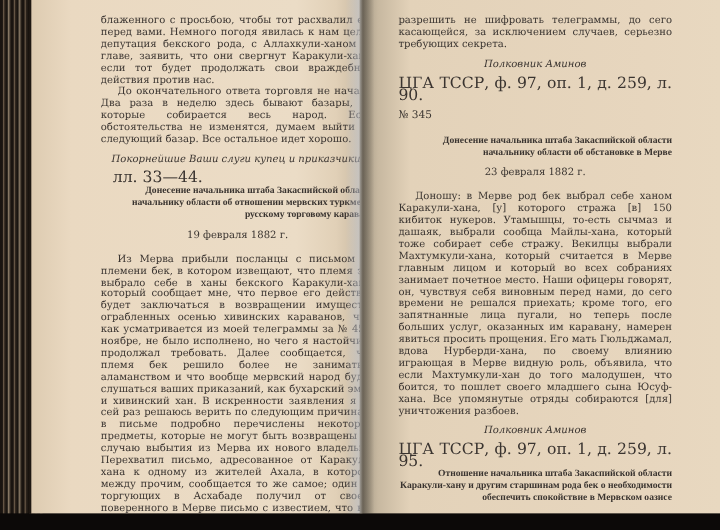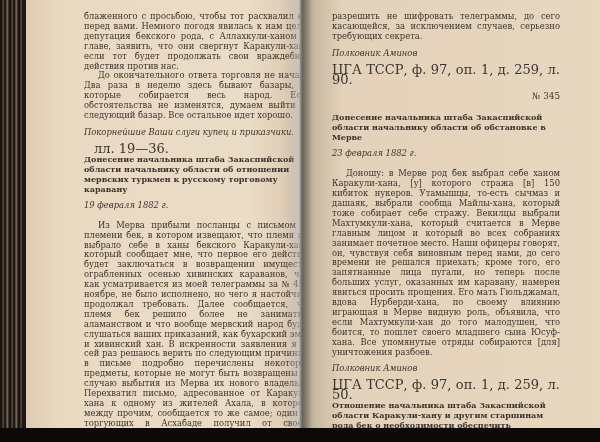--- a/index.html
+++ b/index.html
@@ -14,57 +14,57 @@
     background:linear-gradient(90deg,#9d927f 0%,#c7b8a0 5%,#e3d2b9 14%,#e7d6be 80%,#e8d8c0 100%);}
   .gutter{position:absolute;left:288px;top:0;width:24px;height:428px;
     background:linear-gradient(90deg,rgba(0,0,0,0) 0%,rgba(195,200,210,.55) 45%,rgba(60,55,48,.55) 60%,rgba(0,0,0,0) 100%);}
   .bottom-shadow{position:absolute;left:0;top:428px;width:600px;height:14px;background:#0c0908;}
 
   .col{position:absolute;top:12px;font-size:8.4px;line-height:9.9px;text-align:justify;}
   .left .col{left:58px;width:228px;}
   .right .col{left:32px;width:228px;}
   p{margin:0;text-indent:14px;}
   p.cont{text-indent:0;}
-  .sig{font-style:italic;text-align:left;margin:7px 0 6px 0;}
+  .sig{font-style:italic;text-align:center;margin:7px 0 6px 0;}
   .arch{font-size:13px;margin:4px 0 0 0;text-indent:0;}
-  .num{text-align:right;font-size:8.8px;margin:16px 0 12px 0;}
-  .title{text-align:left;font-weight:bold;font-size:8px;line-height:10px;margin:0 0 7px 0;}
-  .date{text-align:left;font-style:italic;margin:0 0 10px 0;}
+  .num{text-align:left;font-size:8.8px;margin:16px 0 12px 0;}
+  .title{text-align:right;font-weight:bold;font-size:8px;line-height:10px;margin:0 0 7px 0;font-family:Liberation Serif, serif;}
+  .date{text-align:center;margin:0 0 10px 0;}
 </style>
 </head>
 <body>
 
 <div class="spread">
   <div class="edges"></div>
 
   <div class="page left">
     <div class="col">
       <p class="cont">блаженного с просьбою, чтобы тот расхвалил его перед вами. Немного погодя явилась к нам целая депутация бекского рода, с Аллахкули-ханом во главе, заявить, что они свергнут Каракули-хана, если тот будет продолжать свои враждебные действия против нас.</p>
       <p>До окончательного ответа торговля не начата. Два раза в неделю здесь бывают базары, на которые собирается весь народ. Если обстоятельства не изменятся, думаем выйти на следующий базар. Все остальное идет хорошо.</p>
       <div class="sig">Покорнейшие Ваши слуги купец и приказчики.</div>
-      <p class="arch" style="text-indent:10px;margin-top:0">лл. 19—36.</p>
+      <p class="arch" style="text-indent:10px;margin-top:0">лл. 33—44.</p>
       <div class="title">Донесение начальника штаба Закаспийской области начальнику области об отношении мервских туркмен к русскому торговому каравану</div>
       <div class="date">19 февраля 1882 г.</div>
       <p>Из Мерва прибыли посланцы с письмом от племени бек, в котором извещают, что племя это выбрало себе в ханы бекского Каракули-хана, который сообщает мне, что первое его действие будет заключаться в возвращении имущества ограбленных осенью хивинских караванов, что, как усматривается из моей телеграммы за № 45 в ноябре, не было исполнено, но чего я настойчиво продолжал требовать. Далее сообщается, что племя бек решило более не заниматься аламанством и что вообще мервский народ будет слушаться ваших приказаний, как бухарский эмир и хивинский хан. В искренности заявления я на сей раз решаюсь верить по следующим причинам: в письме подробно перечислены некоторые предметы, которые не могут быть возвращены по случаю выбытия из Мерва их нового владельца. Перехватил письмо, адресованное от Каракули-хана к одному из жителей Ахала, в котором, между прочим, сообщается то же самое; один из торгующих в Асхабаде получил от своего поверенного в Мерве письмо с известием, что все тохтамышцы решили не допускать грабежей. О прибытии нашего каравана в Мерв еще сведений не имею; посланцы ехали другой дорогой, но твердо уверяют, что дойдет благополучно. Задерживаю на всякий случай посланцев до получения письма от каравана из Мерва. Вследствие частых и установившихся наших отношений с Мервом не найдете, Ваше превосходительство, уже возможным</p>
 
     </div>
   </div>
 
   <div class="page right">
     <div class="col">
       <p class="cont">разрешить не шифровать телеграммы, до сего касающейся, за исключением случаев, серьезно требующих секрета.</p>
       <div class="sig">Полковник Аминов</div>
       <p class="arch">ЦГА ТССР, ф. 97, оп. 1, д. 259, л. 90.</p>
 
       <div class="num" style="margin:8px 0 10px 0">№ 345</div>
       <div class="title">Донесение начальника штаба Закаспийской области начальнику области об обстановке в Мерве</div>
       <div class="date">23 февраля 1882 г.</div>
       <p>Доношу: в Мерве род бек выбрал себе ханом Каракули-хана, [у] которого стража [в] 150 кибиток нукеров. Утамышцы, то-есть сычмаз и дашаяк, выбрали сообща Майлы-хана, который тоже собирает себе стражу. Векилцы выбрали Махтумкули-хана, который считается в Мерве главным лицом и который во всех собраниях занимает почетное место. Наши офицеры говорят, он, чувствуя себя виновным перед нами, до сего времени не решался приехать; кроме того, его запятнанные лица пугали, но теперь после больших услуг, оказанных им каравану, намерен явиться просить прощения. Его мать Гюльджамал, вдова Нурберди-хана, по своему влиянию играющая в Мерве видную роль, объявила, что если Махтумкули-хан до того малодушен, что боится, то пошлет своего младшего сына Юсуф-хана. Все упомянутые отряды собираются [для] уничтожения разбоев.</p>
       <div class="sig">Полковник Аминов</div>
-      <p class="arch">ЦГА ТССР, ф. 97, оп. 1, д. 259, л. 50.</p>
+      <p class="arch">ЦГА ТССР, ф. 97, оп. 1, д. 259, л. 95.</p>
 
       <div class="title">Отношение начальника штаба Закаспийской области Каракули-хану и другим старшинам рода бек о необходимости обеспечить спокойствие в Мервском оазисе</div>
 
     </div>
   </div>
 
   <div class="gutter"></div>
   <div class="bottom-shadow"></div>
 </div>
 

